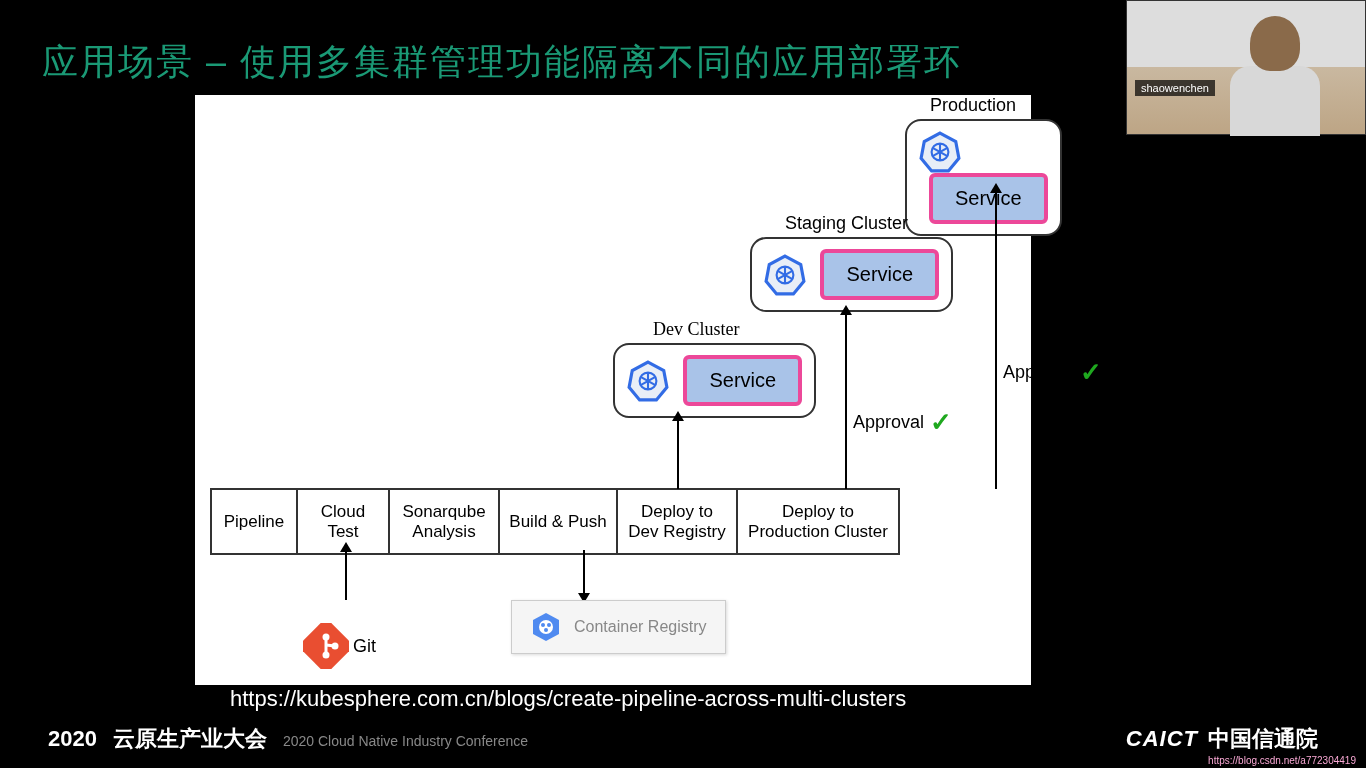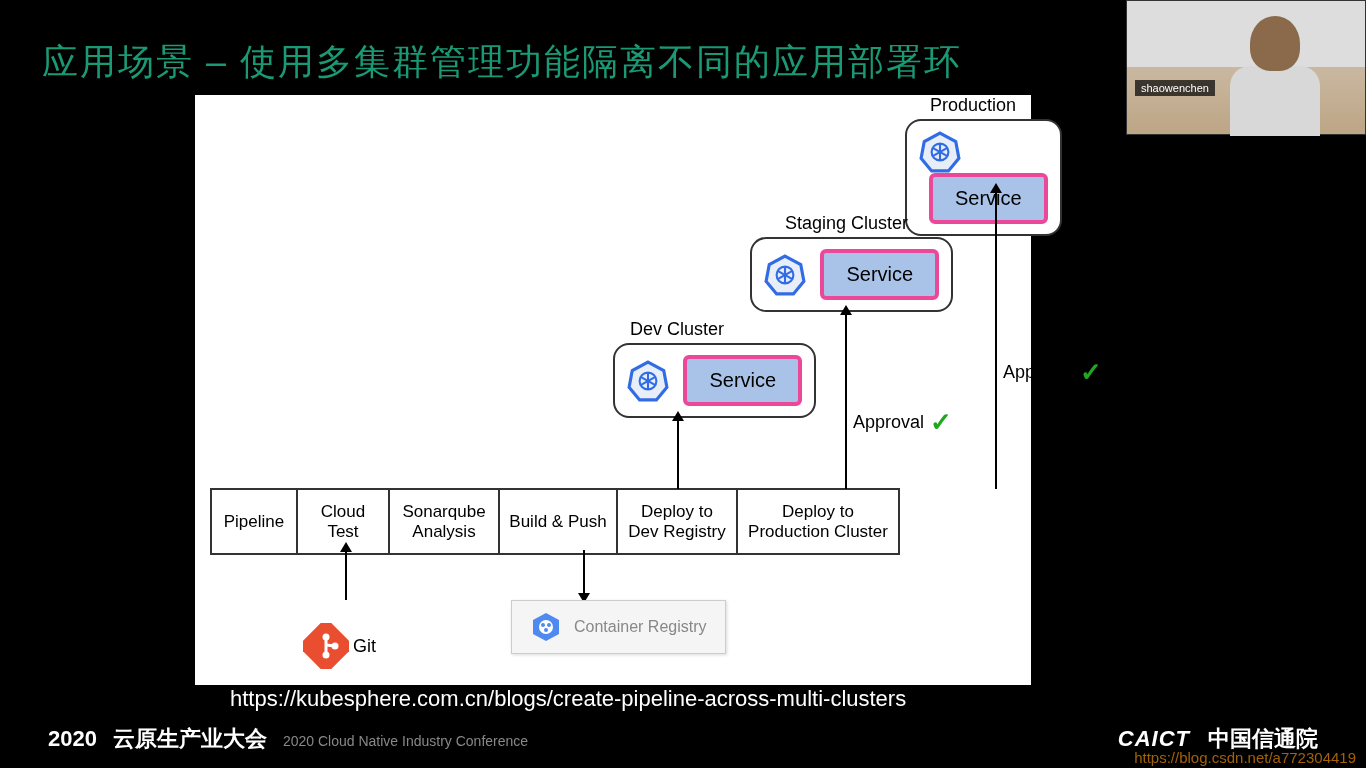--- a/index.html
+++ b/index.html
@@ -26,23 +26,23 @@
   .cr-label { font-size: 16px; color: #888; line-height: 1.1; }
   .arrow { position: absolute; }
   .arrow-line-v { width: 2px; background: #000; position: absolute; }
   .arrow-head-up { width: 0; height: 0; border-left: 6px solid transparent; border-right: 6px solid transparent; border-bottom: 10px solid #000; position: absolute; }
   .arrow-head-down { width: 0; height: 0; border-left: 6px solid transparent; border-right: 6px solid transparent; border-top: 10px solid #000; position: absolute; }
   .approval { position: absolute; font-size: 18px; display: flex; align-items: center; gap: 6px; }
   .check { color: #1fa81f; font-size: 26px; font-weight: bold; }
   .url { position: absolute; bottom: 56px; left: 230px; color: #fff; font-size: 22px; }
   .footer-left { position: absolute; bottom: 14px; left: 48px; color: #fff; font-size: 22px; font-weight: bold; display: flex; align-items: baseline; gap: 16px; }
   .footer-sub { color: #888; font-size: 14px; font-weight: normal; }
-  .footer-right { position: absolute; bottom: 14px; right: 48px; color: #fff; font-size: 22px; font-weight: bold; display: flex; align-items: center; gap: 18px; margin-left: 16px; }
+  .footer-right { position: absolute; bottom: 14px; right: 48px; color: #fff; font-size: 22px; font-weight: bold; display: flex; align-items: center; gap: 10px; margin-left: 16px; }
   .footer-right .ict { font-style: italic; letter-spacing: 1px; }
-  .watermark { position: absolute; bottom: 2px; right: 10px; color: #a16207; font-size: 15px; }
+  .watermark { position: absolute; bottom: 2px; right: 10px; color: #f9a8d4; font-size: 10px; }
   .bgdots { position: absolute; inset: 0; pointer-events: none; opacity: .15; }
 </style>
 </head>
 <body>
 
 <svg class="bgdots">
     <line x1="50" y1="700" x2="200" y2="650" stroke="#fff"></line>
     <line x1="200" y1="650" x2="120" y2="580" stroke="#fff"></line>
     <line x1="1200" y1="500" x2="1300" y2="600" stroke="#fff"></line>
     <line x1="1300" y1="600" x2="1250" y2="700" stroke="#fff"></line>
@@ -80,21 +80,21 @@
     <svg class="k8s" width="42" height="42" viewBox="0 0 40 40">
         <polygon points="20,2 35,10 38,26 28,38 12,38 2,26 5,10" fill="#e8eef7" stroke="#326ce5" stroke-width="3"></polygon>
         <circle cx="20" cy="20" r="8" fill="none" stroke="#326ce5" stroke-width="2"></circle>
         <line x1="20" y1="12" x2="20" y2="28" stroke="#326ce5" stroke-width="2"></line>
         <line x1="13" y1="16" x2="27" y2="24" stroke="#326ce5" stroke-width="2"></line>
         <line x1="13" y1="24" x2="27" y2="16" stroke="#326ce5" stroke-width="2"></line>
       </svg>
     <div class="svc">Service</div>
   </div>
 
-  <div class="cluster-label" style="top:224px; left:435px;">Dev Cluster</div>
+  <div class="cluster-label" style="top:224px; left:458px;font-family:Liberation Serif, serif;">Dev Cluster</div>
   <div class="cluster" style="top:248px; left:418px;">
     <svg class="k8s" width="42" height="42" viewBox="0 0 40 40">
         <polygon points="20,2 35,10 38,26 28,38 12,38 2,26 5,10" fill="#e8eef7" stroke="#326ce5" stroke-width="3"></polygon>
         <circle cx="20" cy="20" r="8" fill="none" stroke="#326ce5" stroke-width="2"></circle>
         <line x1="20" y1="12" x2="20" y2="28" stroke="#326ce5" stroke-width="2"></line>
         <line x1="13" y1="16" x2="27" y2="24" stroke="#326ce5" stroke-width="2"></line>
         <line x1="13" y1="24" x2="27" y2="16" stroke="#326ce5" stroke-width="2"></line>
       </svg>
     <div class="svc">Service</div>
   </div>

